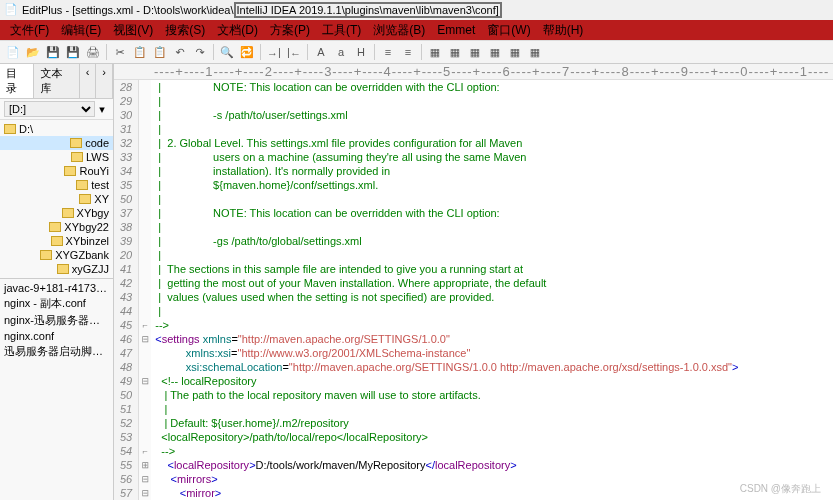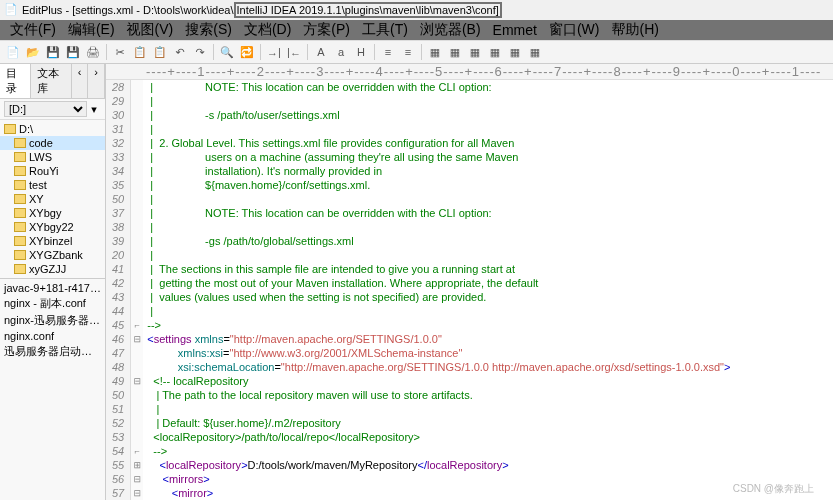--- a/index.html
+++ b/index.html
@@ -1,55 +1,55 @@
 <!DOCTYPE html>
 <html><head>
 <meta charset="utf-8">
 <style>
 * { margin: 0; padding: 0; box-sizing: border-box; font-family: "Microsoft YaHei", Tahoma, sans-serif; }
 body { width: 833px; height: 500px; background: #fff; font-size: 11px; overflow: hidden; }
 .title-bar { height: 20px; background: #f0f0f0; display: flex; align-items: center; padding: 0 4px; font-size: 11px; }
 .title-icon { width: 14px; height: 14px; margin-right: 4px; }
 .title-text { white-space: nowrap; }
 .title-text .hl { border: 2px solid #737373; padding: 0 1px; }
-.menu-bar { height: 20px; background: #737373; display: flex; align-items: center; padding: 0 4px; font-size: 14px; }
+.menu-bar { height: 20px; background: #b91c1c; display: flex; align-items: center; padding: 0 4px; font-size: 12px; }
 .menu-item { padding: 0 6px; cursor: default; }
 .toolbar { height: 24px; background: #f4f4f4; border-top: 1px solid #ddd; border-bottom: 1px solid #ccc; display: flex; align-items: center; padding: 0 4px; gap: 2px; }
 .tb-btn { width: 18px; height: 18px; display: flex; align-items: center; justify-content: center; font-size: 11px; color: #555; cursor: pointer; }
 .tb-sep { width: 1px; height: 16px; background: #ccc; margin: 0 2px; }
 .main { display: flex; height: calc(500px - 64px); }
-.sidebar { width: 106px; border-right: 1px solid #ccc; background: #f8f8f8; display: flex; flex-direction: column; }
+.sidebar { width: 114px; border-right: 1px solid #ccc; background: #f8f8f8; display: flex; flex-direction: column; }
 .side-tabs { display: flex; border-bottom: 1px solid #ccc; font-size: 11px; }
 .side-tab { padding: 2px 6px; border-right: 1px solid #ccc; background: #fff; }
 .side-tab.inactive { background: #eee; }
 .drive-row { display: flex; align-items: center; padding: 2px 4px; border-bottom: 1px solid #ddd; font-size: 11px; }
 .drive-row select { flex: 1; border: 1px solid #ccc; font-size: 11px; height: 16px; }
 .tree { flex: 0 0 auto; overflow: auto; font-size: 11px; padding: 2px 0; border-bottom: 1px solid #ccc; }
 .tree-item { display: flex; align-items: center; padding: 1px 4px; cursor: default; white-space: nowrap; }
 .tree-item.sel { background: #cde8ff; }
 .folder-icon { width: 12px; height: 10px; background: #f7d774; border: 1px solid #c9a227; margin-right: 3px; }
-.tree-item.l1 { padding-left: 14px; }
+.tree-item.l1 { padding-left: 30px; justify-content: flex-end; }
 .files { flex: 1; overflow: auto; font-size: 11px; padding: 2px 0; }
 .file-item { padding: 1px 4px; white-space: nowrap; overflow: hidden; text-overflow: ellipsis; }
 .editor { flex: 1; display: flex; flex-direction: column; overflow: hidden; }
 .ruler { height: 16px; background: #f4f4f4; border-bottom: 1px solid #ddd; font-size: 13px; color: #888; padding-left: 40px; letter-spacing: 1px; white-space: nowrap; overflow: hidden; }
 .code-area { flex: 1; display: flex; overflow: auto; font-family: Consolas, monospace; font-size: 11px; line-height: 14px; }
 .gutter { background: #f4f4f4; color: #888; text-align: right; padding: 0 6px; border-right: 1px solid #ddd; user-select: none; font-style: italic; }
 .gutter div { height: 14px; }
 .fold-col { width: 12px; background: #fafafa; }
 .fold-col div { height: 14px; color: #888; text-align: center; font-size: 9px; }
 .code { flex: 1; padding-left: 4px; white-space: pre; }
 .code div { height: 14px; }
 .c-green { color: #008000; }
 .c-teal { color: #007878; }
 .c-blue { color: #0000cc; }
 .c-red { color: #c75450; }
 .c-purple { color: #800080; }
 .c-black { color: #000; }
-.watermark { position: absolute; right: 19px; bottom: 4px; color: #bbb; font-size: 10px; }
+.watermark { position: absolute; right: 12px; bottom: 4px; color: #bbb; font-size: 10px; }
 </style>
 </head>
 <body>
 
 <div class="title-bar">
   <span class="title-icon">📄</span>
   <span class="title-text">
     <span>EditPlus</span> - <span>[settings.xml - D:\tools\work\idea\</span><span class="hl">IntelliJ IDEA 2019.1.1\plugins\maven\lib\maven3\conf]</span>
   </span>
 </div>

